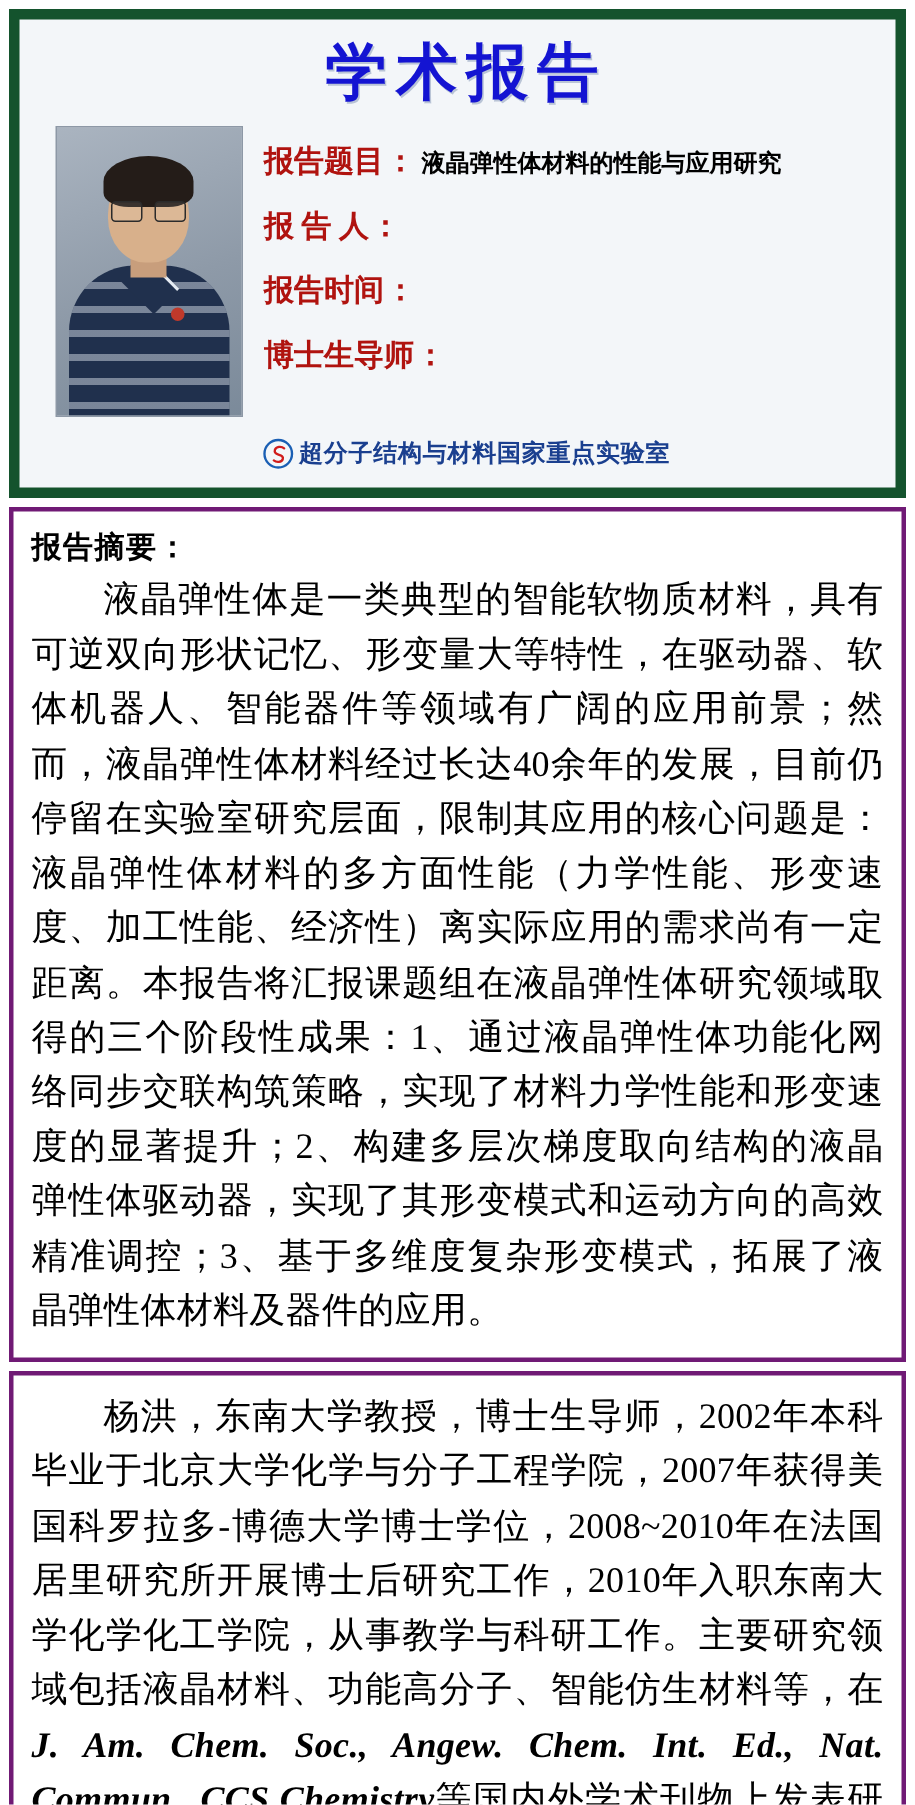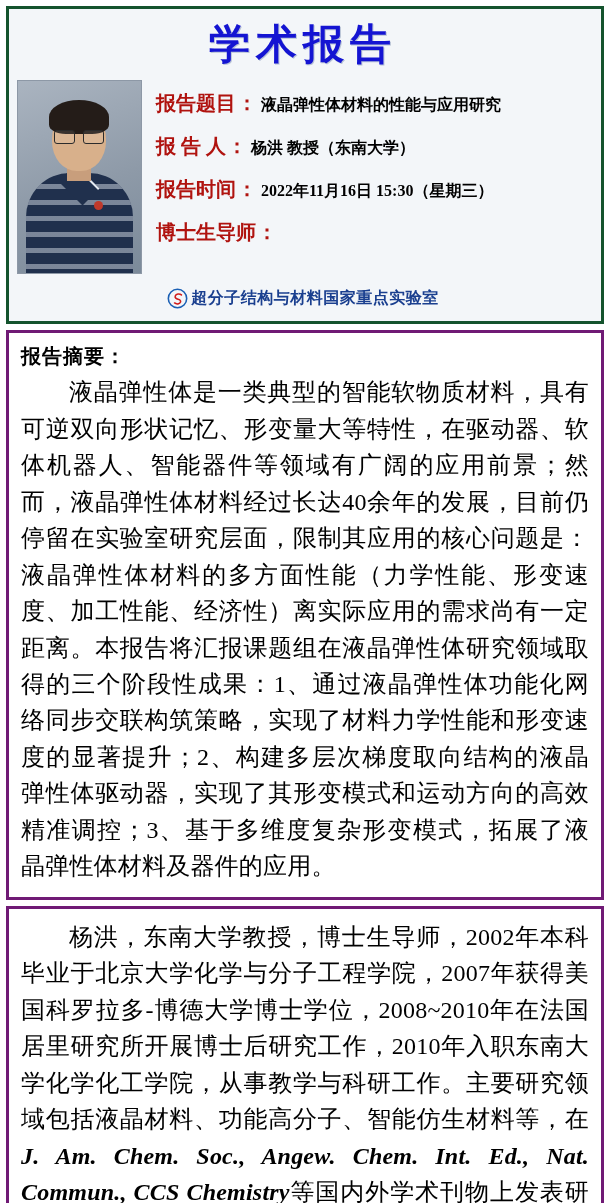--- a/index.html
+++ b/index.html
@@ -19,24 +19,24 @@
     height: 1203px;
     box-sizing: border-box;
     padding: 6px 6px 6px 6px;
     background: #ffffff;
     display: flex;
     flex-direction: column;
   }
 
   
   .header-card {
-    border: 3px solid #14532d;
+    border: 7px solid #14532d;
     background: #f3f6f9;
     box-sizing: border-box;
-    padding: 6px 8px 10px 4px;
+    padding: 6px 8px 10px 20px;
   }
   .poster-title {
     text-align: center;
     font-family: "Liberation Serif", "DejaVu Serif", serif;
     font-weight: bold;
     font-size: 41px;
     letter-spacing: 6px;
     color: #1414d2;
     line-height: 1.25;
     padding: 4px 0 8px 0;
@@ -241,27 +241,25 @@
 
         <div class="info-row">
           <span class="info-label">报告题目</span>
           <span class="info-colon">：</span>
           <span class="info-value">液晶弹性体材料的性能与应用研究</span>
         </div>
 
         <div class="info-row">
           <span class="info-label">报 告 人</span>
           <span class="info-colon">：</span>
-          <span class="info-value">杨洪 教授（东南大学）</span>
         </div>
 
         <div class="info-row">
           <span class="info-label">报告时间</span>
           <span class="info-colon">：</span>
-          <span class="info-value">2022年11月16日 15:30（星期三）</span>
         </div>
 
         <div class="info-row">
           <span class="info-label">博士生导师</span>
           <span class="info-colon">：</span>
         </div>
 
       </div>
     </div>
 

